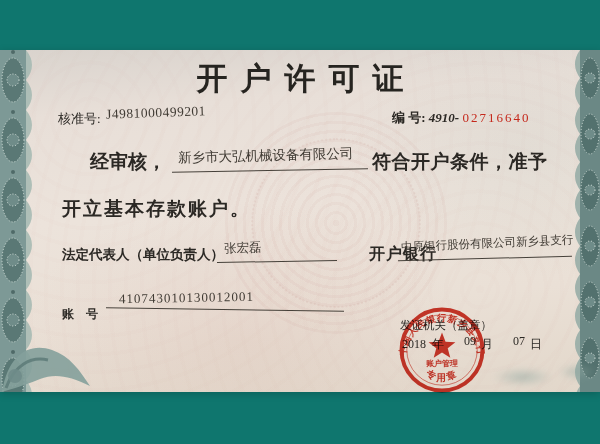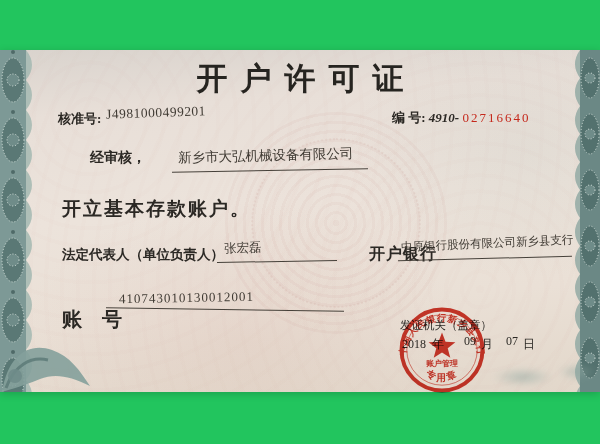--- a/index.html
+++ b/index.html
@@ -1,17 +1,17 @@
 <!DOCTYPE html>
 <html><head>
 <meta charset="utf-8">
 <style>
   * { margin:0; padding:0; box-sizing:border-box; }
   body { width:600px; height:444px; font-family:"Liberation Serif","DejaVu Serif",serif; }
-  .photo { position:relative; width:600px; height:444px; background:#22c55e; overflow:hidden; }
+  .photo { position:relative; width:600px; height:444px; background:#0f766e; overflow:hidden; }
   .certificate {
     position:absolute; left:0; top:50px; width:600px; height:342px;
     background:
       radial-gradient(ellipse 320px 200px at 40% 85%, rgba(205,155,145,0.14), transparent 70%),
       radial-gradient(ellipse 260px 180px at 88% 30%, rgba(150,170,160,0.10), transparent 70%),
       linear-gradient(175deg,#d9d3cd 0%,#e8dfd8 18%,#ece3db 45%,#eae0d6 72%,#e2d7ca 100%);
     box-shadow:0 2px 8px rgba(0,0,0,0.18);
   }
   .texture {
     position:absolute; inset:0; opacity:.5; pointer-events:none;
@@ -80,51 +80,52 @@
       <path d="M2,66 C8,28 30,16 52,24 C70,30 80,45 90,60 C70,50 55,47 40,53 C25,59 12,63 2,66 Z" fill="#84a09b" opacity="0.9"></path>
       <path d="M6,62 C14,40 30,30 48,34" stroke="#5a7875" stroke-width="3" fill="none" opacity="0.8"></path>
       <circle cx="15" cy="50" r="7" fill="#6f8c89" opacity="0.9"></circle>
     </svg>
     <div class="smudge" style="left:492px; top:318px; width:62px; height:18px;"></div>
     <div class="smudge" style="left:558px; top:314px; width:40px; height:16px;"></div>
 
     <div class="title">开户许可证</div>
 
     <div class="row" style="left:58px; top:60px; font-size:13px;">
-      <span class="lbl" style="font-weight:700;margin-top:44px;">核准号:</span>
+      <span class="lbl" style="font-weight:400;margin-top:44px;">核准号:</span>
     </div>
     <div class="row val" style="left:106px; top:55px; font-size:13.5px; letter-spacing:.5px; transform:rotate(-2deg);">J4981000499201</div>
 
     <div class="row" style="left:392px; top:59px; font-size:13px;">
       <span class="ink" style="font-weight:600;">编 号:</span>
       <span class="ink" style="font-weight:600;font-style:italic;">4910-</span>
       <span class="red" style="font-weight:400; letter-spacing:2px;">02716640</span>
     </div>
 
-    <div class="row lbl" style="left:90px; top:99px; font-size:14px;">经审核，</div>
+    <div class="row lbl" style="left:90px; top:99px; font-size:19px;">经审核，</div>
     <div class="row val" style="left:178px; top:97px; font-size:13.5px; transform:rotate(-1.5deg);">新乡市大弘机械设备有限公司</div>
     <div class="uline" style="left:172px; top:120px; width:196px; transform:rotate(-1deg);"></div>
+    <div class="row lbl" style="left:372px; top:99px; font-size:19px; letter-spacing:.5px;">符合开户条件，准予</div>
 
     <div class="row lbl" style="left:62px; top:146px; font-size:19px; letter-spacing:2px;">开立基本存款账户。</div>
 
     <div class="row lbl" style="left:62px; top:196px; font-size:13.5px;">法定代表人（单位负责人）</div>
     <div class="row val" style="left:224px; top:190px; font-size:12.5px; transform:rotate(-2deg);">张宏磊</div>
     <div class="uline" style="left:217px; top:211px; width:120px; transform:rotate(-1deg);"></div>
 
     <div class="row lbl" style="left:343px; top:194px; font-size:16px; letter-spacing:1px;margin-left:26px;">开户银行</div>
     <div class="row val" style="left:401px; top:186px; font-size:11.5px; transform:rotate(-2.5deg);">中原银行股份有限公司新乡县支行</div>
     <div class="uline" style="left:398px; top:208px; width:174px; transform:rotate(-1.5deg);"></div>
 
-    <div class="row lbl" style="left:62px; top:256px; font-size:20px;">账　号</div>
+    <div class="row lbl" style="left:62px; top:256px; font-size:12px;">账　号</div>
     <div class="row val" style="left:119px; top:240px; font-size:13px; letter-spacing:1px; transform:rotate(-1deg);">410743010130012001</div>
     <div class="uline" style="left:106px; top:259px; width:238px; transform:rotate(0.8deg);"></div>
 
     <div class="row ink" style="left:400px; top:268px; font-size:11.5px;">发证机关（盖章）</div>
     <div class="row ink" style="left:402px; top:286px; font-size:12px;">
-      <span>2018</span><span style="margin-left:6px;">年</span><span class="raised" style="margin-left:20px;">09</span><span style="margin-left:5px;">月</span><span class="raised" style="margin-left:13px;">07</span><span style="margin-left:5px;">日</span>
+      <span>2018</span><span style="margin-left:6px;">年</span><span class="raised" style="margin-left:20px;">09</span><span style="margin-left:5px;">月</span><span class="raised" style="margin-left:20px;">07</span><span style="margin-left:5px;">日</span>
     </div>
 
     <svg class="seal-box" viewBox="0 0 100 100">
       <defs>
         <path id="arcTop" d="M 9,58 A 41,41 0 1,1 91,58"></path>
         <path id="arcBot" d="M 24,72 A 33,33 0 0,0 76,72"></path>
       </defs>
       <circle cx="50" cy="50" r="46" fill="none" stroke="#d02a1c" stroke-width="4.5"></circle>
       <circle cx="50" cy="50" r="40" fill="none" stroke="#d02a1c" stroke-width="1" opacity="0.7"></circle>
       <polygon points="50,30 54,40.5 65.2,41.1 56.5,48.1 59.4,58.9 50,52.8 40.6,58.9 43.5,48.1 34.8,41.1 46,40.5" fill="#d02a1c"></polygon>

